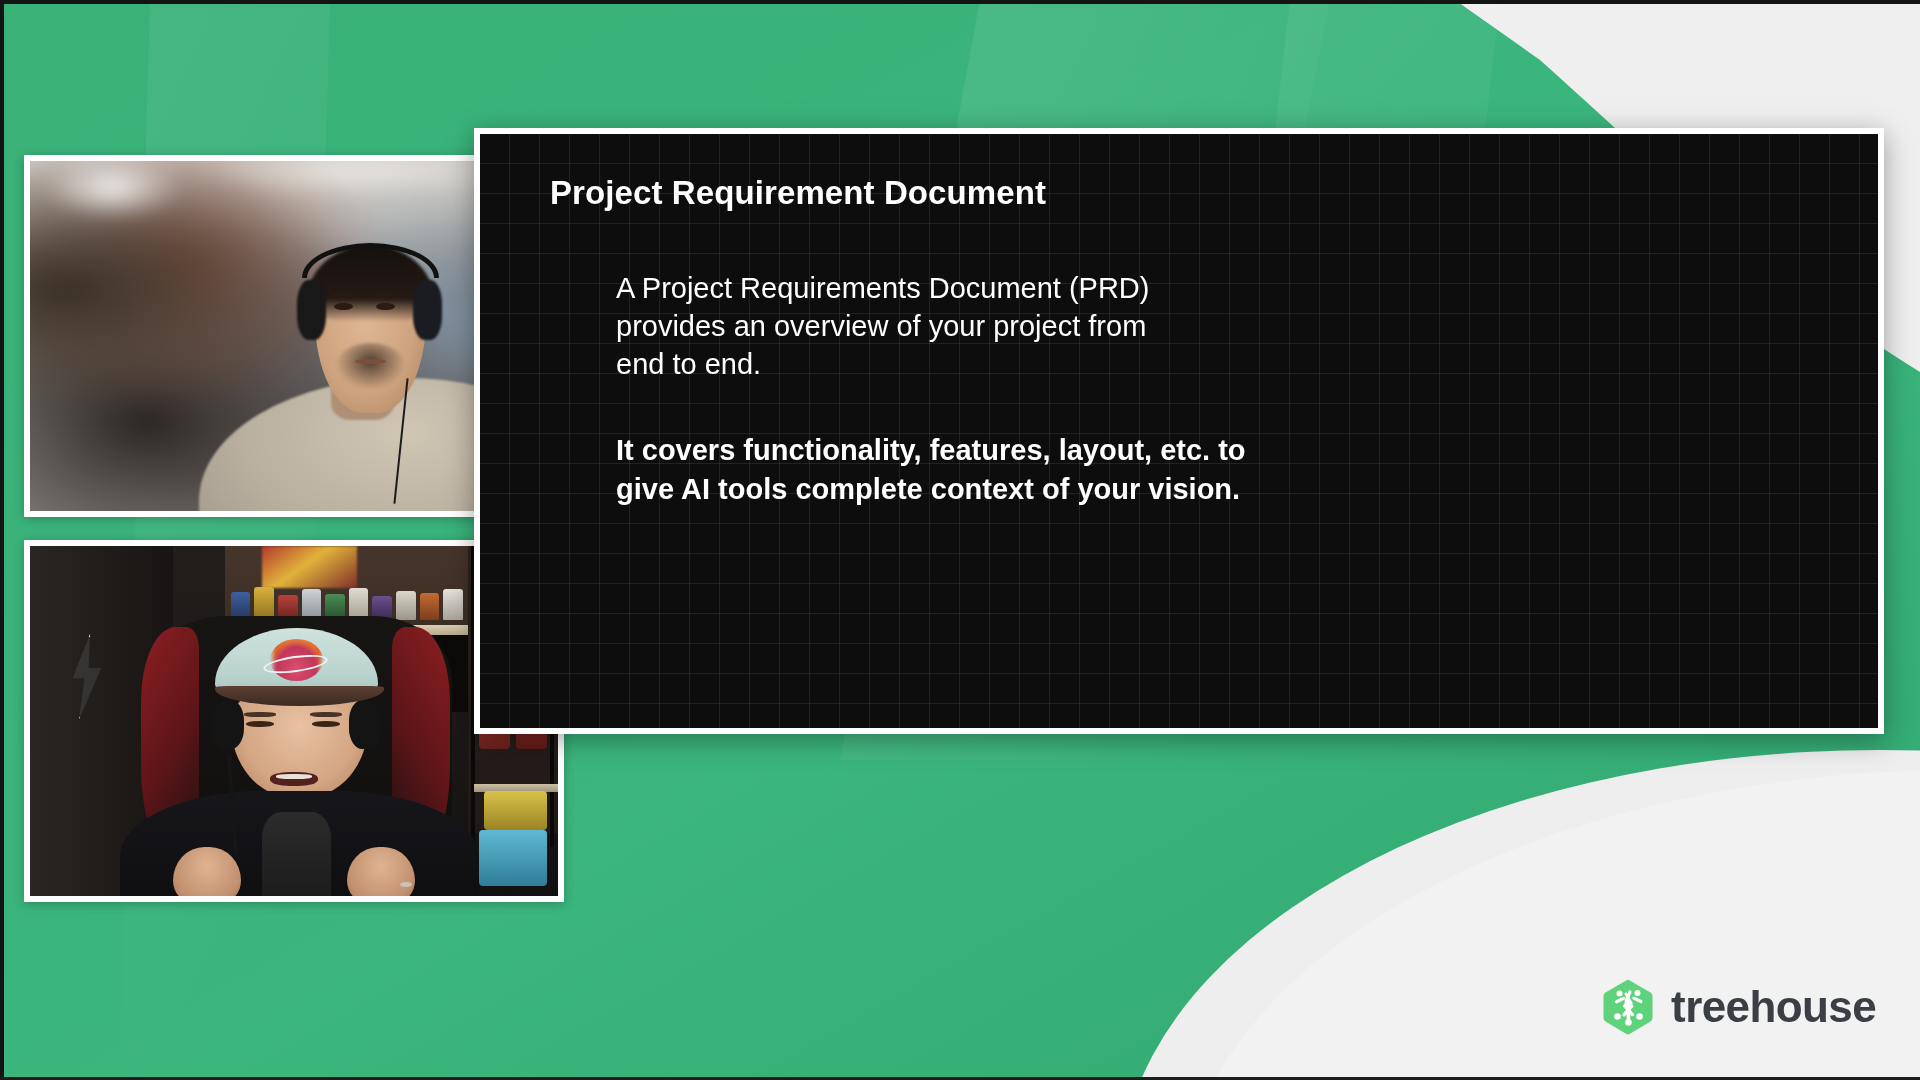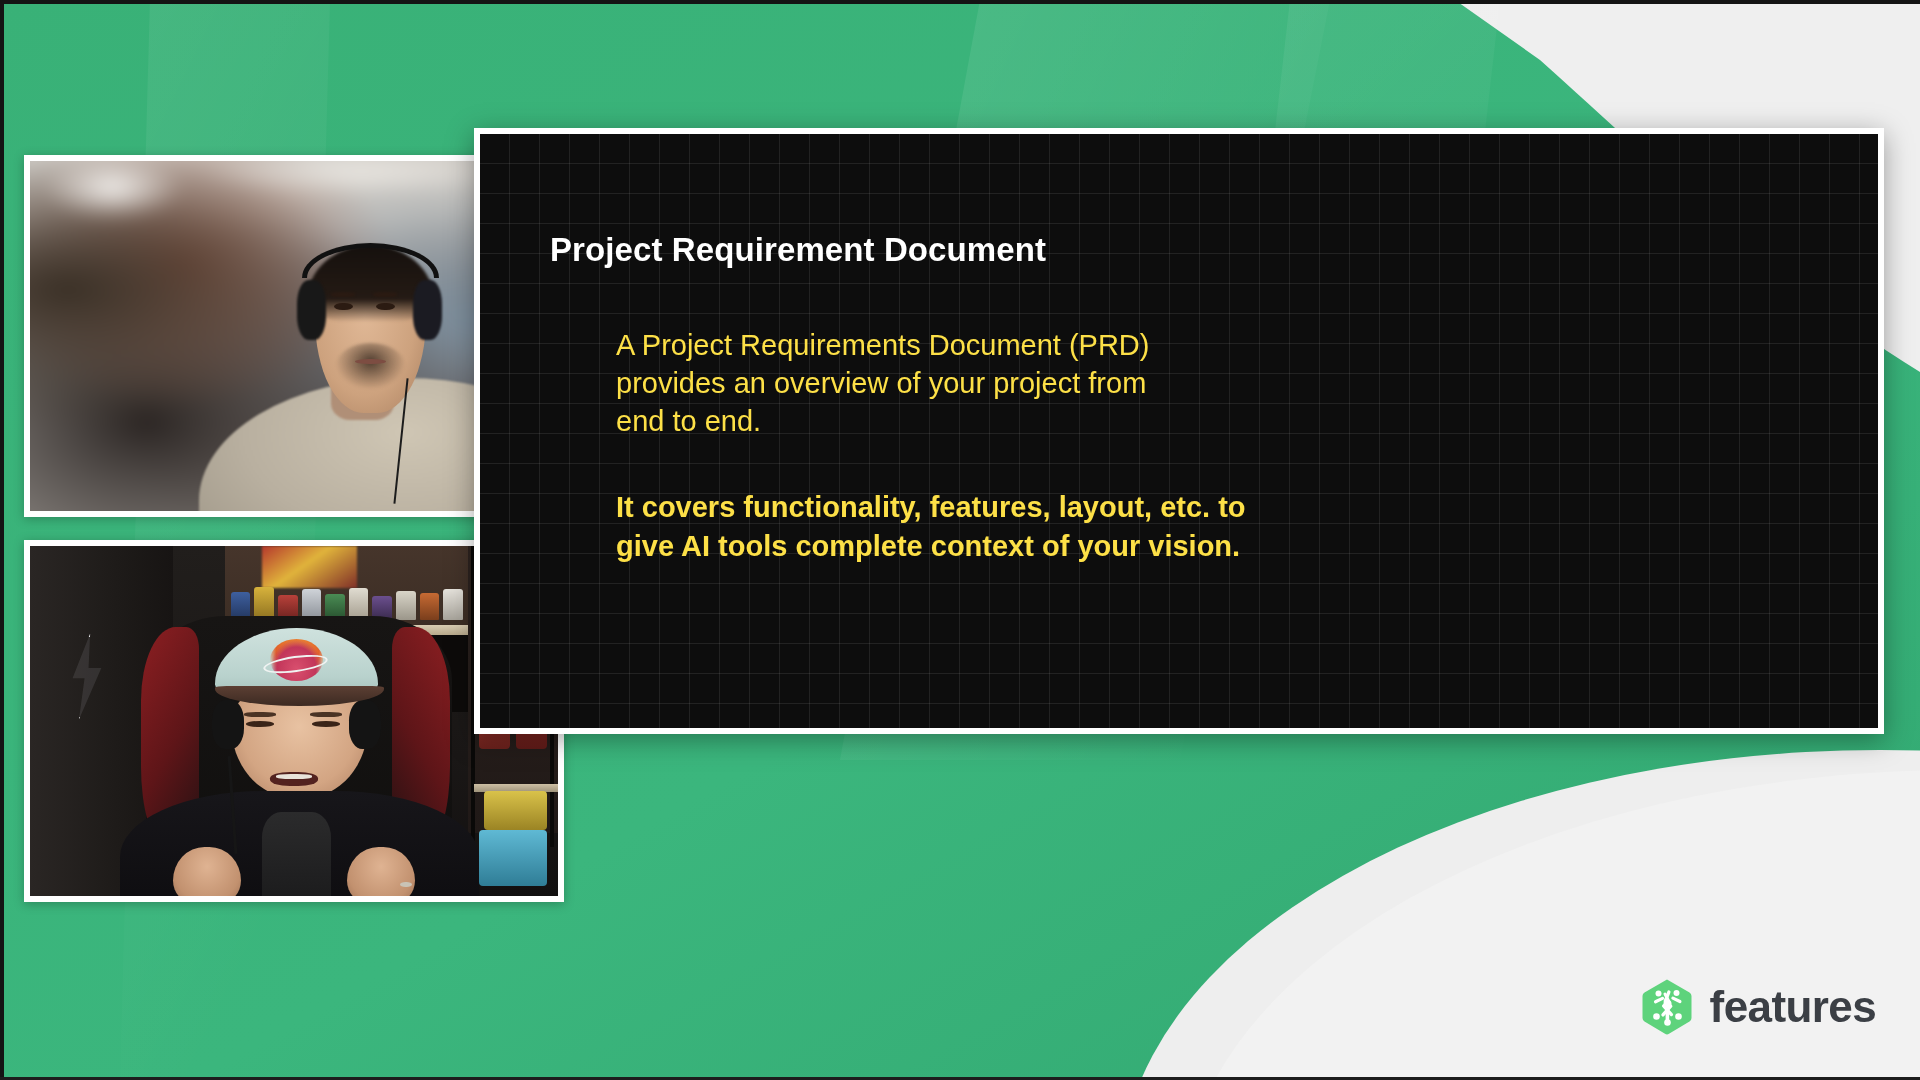--- a/index.html
+++ b/index.html
@@ -237,28 +237,28 @@
     z-index:25;
   }
   .slide-grid{
     position:absolute; inset:0;
     background-image:
       linear-gradient(rgba(255,255,255,.085) 1px, transparent 1px),
       linear-gradient(90deg, rgba(255,255,255,.085) 1px, transparent 1px);
     background-size:30px 30px;
     background-position:-1px -1px;
   }
-  .slide-content{ position:absolute; inset:0; padding:96px 70px; }
+  .slide-content{ position:absolute; inset:0; padding:39px 70px; }
   .slide-title{
     color:#ffffff; font-size:33px; font-weight:bold;
     letter-spacing:.1px; line-height:1.2;
   }
   .slide-body{ margin-top:56px; margin-left:66px; }
   .slide-para{
-    color:#fde047; font-size:29px; line-height:1.32; font-weight:500;
+    color:#ffffff; font-size:29px; line-height:1.32; font-weight:500;
     white-space:pre-line;
   }
   .slide-para + .slide-para{ margin-top:48px;font-weight:bold; }
 
   
   #logo{
     position:absolute; right:44px; bottom:44px;
     display:flex; align-items:center; gap:17px; z-index:40;
   }
   #logo .mark{ width:52px; height:58px; display:block; }
@@ -420,16 +420,16 @@
           <circle cx="15.5" cy="38.5" r="3.3"></circle>
           <circle cx="37.5" cy="38.5" r="3.3"></circle>
           <circle cx="26.5" cy="44.5" r="3.3"></circle>
           <circle cx="17.5" cy="15.5" r="3.0"></circle>
           <circle cx="35.5" cy="15.0" r="3.0"></circle>
           <rect x="12.5" y="20.5" width="11" height="3.2" rx="1.6" transform="rotate(-26 18 22)"></rect>
           <rect x="30.0" y="20.0" width="11" height="3.2" rx="1.6" transform="rotate(26 35 21.5)"></rect>
         </g>
       </svg>
     </span>
-    <span class="wordmark">features</span>
+    <span class="wordmark">treehouse</span>
   </div>
 
 </div>
 
 </body></html>

